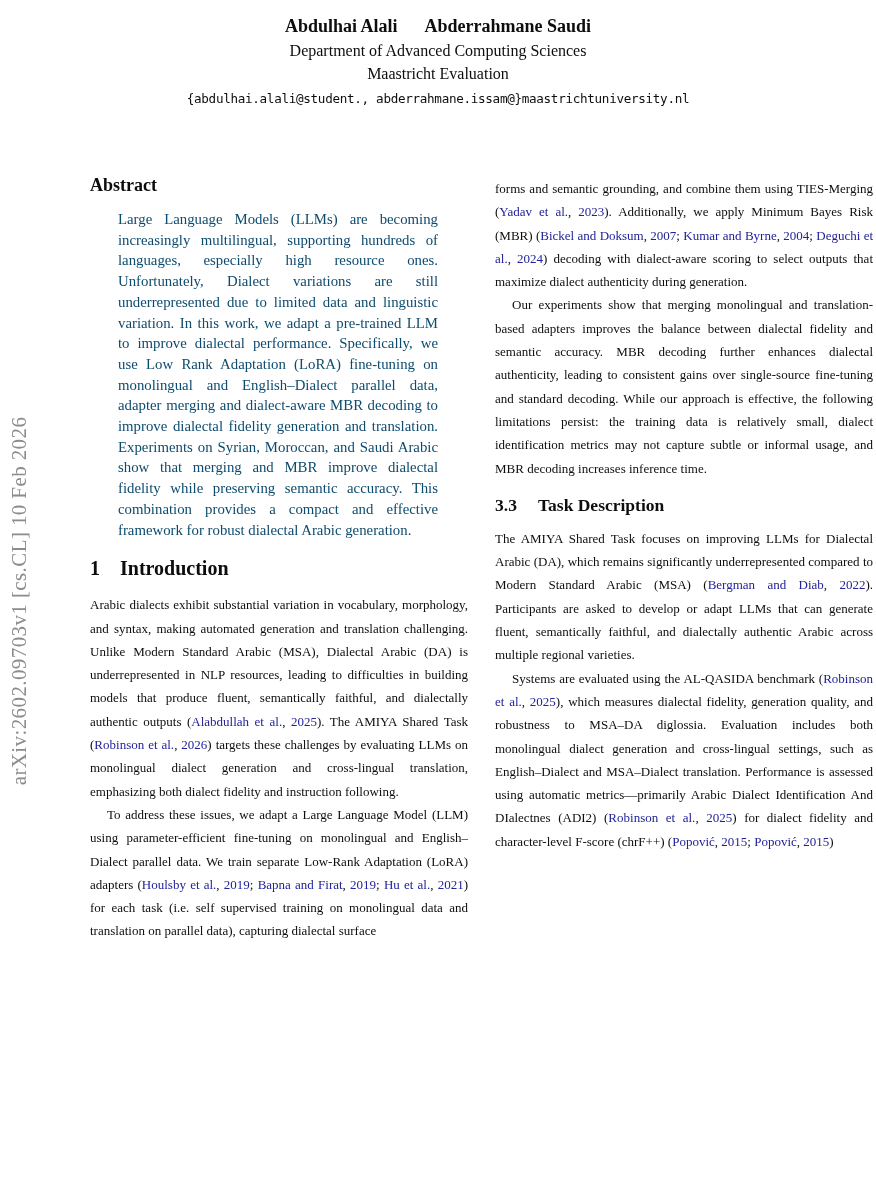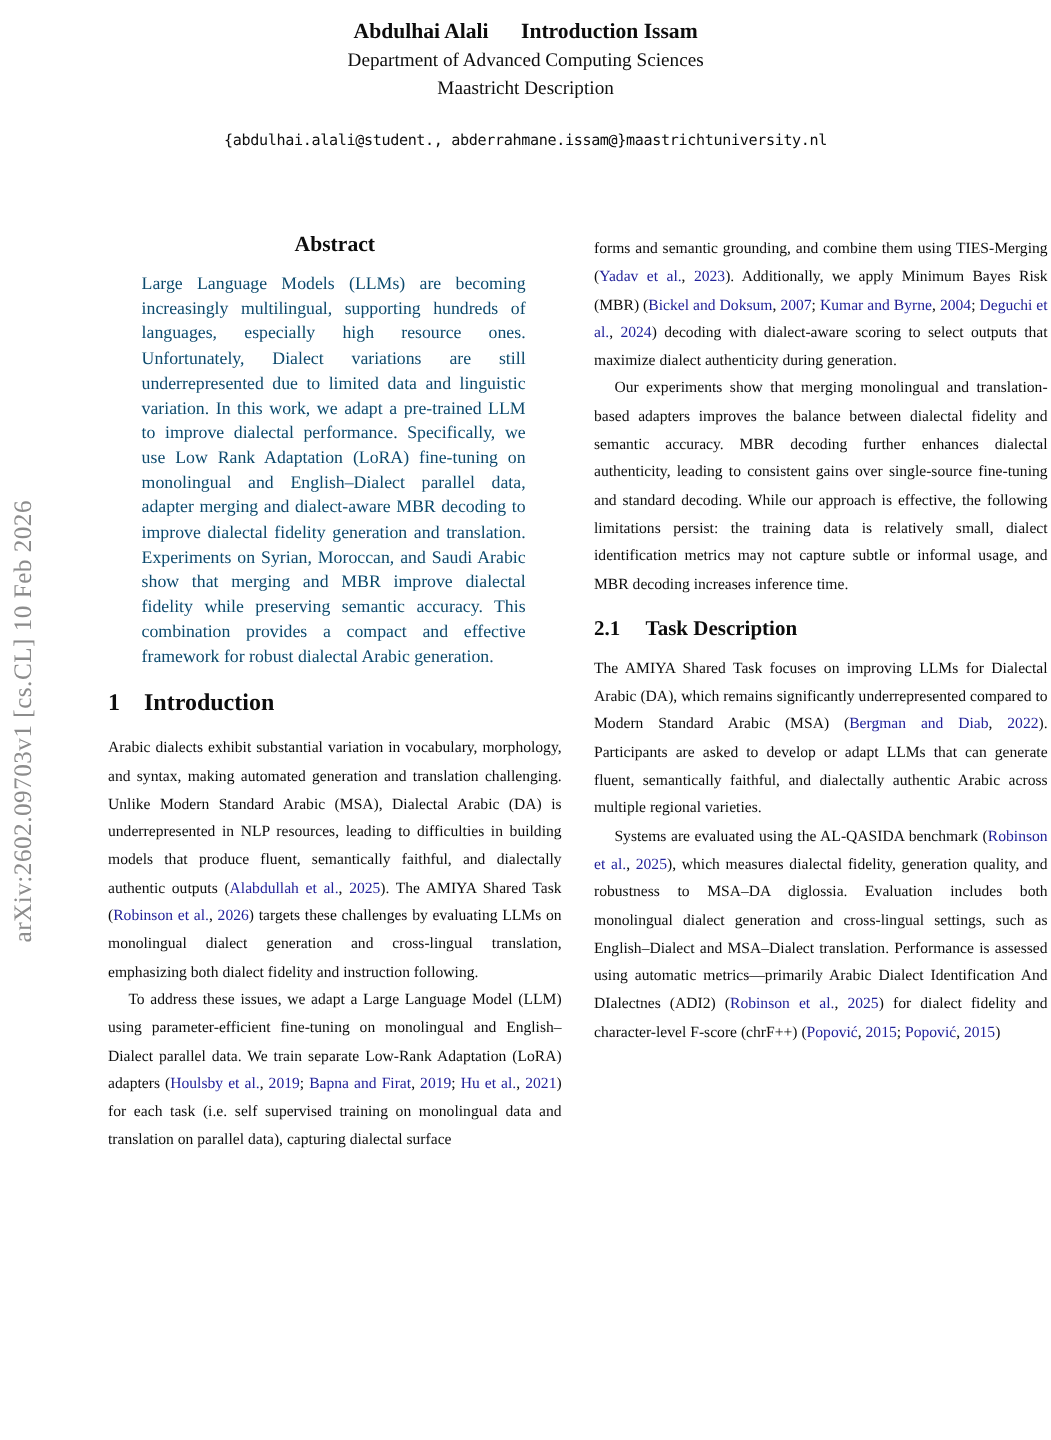--- a/index.html
+++ b/index.html
@@ -51,21 +51,21 @@
     font-weight: bold;
     line-height: 22px;
   }
   .affil {
     text-align: center;
     font-size: 16px;
     line-height: 23px;
   }
   .affil-first { margin-top: 2px; }
   .email {
-    margin-top: 24px;
+    margin-top: 6px;
     text-align: center;
     font-family: "DejaVu Sans Mono", monospace;
     font-size: 12.6px;
     letter-spacing: -0.3px;
     white-space: nowrap;
   }
 
   
   .columns {
     display: flex;
@@ -73,21 +73,21 @@
     margin: 69px 0 0 90px;
     width: 783px;
   }
   .col {
     width: 378px;
     flex: 0 0 378px;
   }
   .abstract-heading {
     font-size: 18px;
     font-weight: bold;
-    text-align: center;
+    text-align: left;
     margin: 0 0 13px 0;
   }
   .abstract-text {
     margin: 0 30px 0 28px;
     font-size: 14.8px;
     line-height: 20.7px;
     text-align: justify;
     color: #0c4a6e;
   }
   .sec {
@@ -115,24 +115,24 @@
 </head>
 <body>
 
 <div class="page">
 
   <div class="watermark">arXiv:2602.09703v1  [cs.CL]  10 Feb 2026</div>
 
   <header>
     <div class="authors">
       <span class="author">Abdulhai Alali</span>
-      <span class="author">Introduction Issam</span>
+      <span class="author">Abderrahmane Saudi</span>
     </div>
     <div class="affil affil-first">Department of Advanced Computing Sciences</div>
-    <div class="affil">Maastricht Description</div>
+    <div class="affil">Maastricht Evaluation</div>
     <div class="email">{abdulhai.alali@student., abderrahmane.issam@}maastrichtuniversity.nl</div>
   </header>
 
   <main class="columns">
 
     <section class="col">
       <h2 class="abstract-heading">Abstract</h2>
       <p class="abstract-text">Large Language Models (LLMs) are becoming increasingly multilingual, supporting hundreds of languages, especially high resource ones. Unfortunately, Dialect variations are still underrepresented due to limited data and linguistic variation. In this work, we adapt a pre-trained LLM to improve dialectal performance. Specifically, we use Low Rank Adaptation (LoRA) fine-tuning on monolingual and English–Dialect parallel data, adapter merging and dialect-aware MBR decoding to improve dialectal fidelity generation and translation. Experiments on Syrian, Moroccan, and Saudi Arabic show that merging and MBR improve dialectal fidelity while preserving semantic accuracy. This combination provides a compact and effective framework for robust dialectal Arabic generation.</p>
 
       <h3 class="sec">
@@ -140,20 +140,20 @@
       </h3>
       <p class="body"><span>Arabic dialects exhibit substantial variation in vocabulary, morphology, and syntax, making automated generation and translation challenging. Unlike Modern Standard Arabic (MSA), Dialectal Arabic (DA) is underrepresented in NLP resources, leading to difficulties in building models that produce fluent, semantically faithful, and dialectally authentic outputs (</span><span class="cite">Alabdullah et al.</span><span>, </span><span class="cite">2025</span><span>). The AMIYA Shared Task (</span><span class="cite">Robinson et al.</span><span>, </span><span class="cite">2026</span><span>) targets these challenges by evaluating LLMs on monolingual dialect generation and cross-lingual translation, emphasizing both dialect fidelity and instruction following.</span></p>
       <p class="body indent"><span>To address these issues, we adapt a Large Language Model (LLM) using parameter-efficient fine-tuning on monolingual and English–Dialect parallel data. We train separate Low-Rank Adaptation (LoRA) adapters (</span><span class="cite">Houlsby et al.</span><span>, </span><span class="cite">2019</span><span>; </span><span class="cite">Bapna and Firat</span><span>, </span><span class="cite">2019</span><span>; </span><span class="cite">Hu et al.</span><span>, </span><span class="cite">2021</span><span>) for each task (i.e. self supervised training on monolingual data and translation on parallel data), capturing dialectal surface</span></p>
     </section>
 
     <section class="col">
       <p class="body rc-first"><span>forms and semantic grounding, and combine them using TIES-Merging (</span><span class="cite">Yadav et al.</span><span>, </span><span class="cite">2023</span><span>).  Additionally, we apply Minimum Bayes Risk (MBR) (</span><span class="cite">Bickel and Doksum</span><span>, </span><span class="cite">2007</span><span>; </span><span class="cite">Kumar and Byrne</span><span>, </span><span class="cite">2004</span><span>; </span><span class="cite">Deguchi et al.</span><span>, </span><span class="cite">2024</span><span>) decoding with dialect-aware scoring to select outputs that maximize dialect authenticity during generation.</span></p>
       <p class="body indent"><span>Our experiments show that merging monolingual and translation-based adapters improves the balance between dialectal fidelity and semantic accuracy. MBR decoding further enhances dialectal authenticity, leading to consistent gains over single-source fine-tuning and standard decoding. While our approach is effective, the following limitations persist: the training data is relatively small, dialect identification metrics may not capture subtle or informal usage, and MBR decoding increases inference time.</span></p>
 
       <h4 class="subsec">
-        <span class="subsecnum">2.1</span><span>Task Description</span>
+        <span class="subsecnum">3.3</span><span>Task Description</span>
       </h4>
       <p class="body"><span>The AMIYA Shared Task focuses on improving LLMs for Dialectal Arabic (DA), which remains significantly underrepresented compared to Modern Standard Arabic (MSA) (</span><span class="cite">Bergman and Diab</span><span>, </span><span class="cite">2022</span><span>). Participants are asked to develop or adapt LLMs that can generate fluent, semantically faithful, and dialectally authentic Arabic across multiple regional varieties.</span></p>
       <p class="body indent"><span>Systems are evaluated using the AL-QASIDA benchmark (</span><span class="cite">Robinson et al.</span><span>, </span><span class="cite">2025</span><span>), which measures dialectal fidelity, generation quality, and robustness to MSA–DA diglossia.  Evaluation includes both monolingual dialect generation and cross-lingual settings, such as English–Dialect and MSA–Dialect translation. Performance is assessed using automatic metrics—primarily Arabic Dialect Identification And DIalectnes (ADI2) (</span><span class="cite">Robinson et al.</span><span>, </span><span class="cite">2025</span><span>) for dialect fidelity and character-level F-score (chrF++) (</span><span class="cite">Popović</span><span>, </span><span class="cite">2015</span><span>; </span><span class="cite">Popović</span><span>, </span><span class="cite">2015</span><span>)</span></p>
     </section>
 
   </main>
 </div>
 
 </body></html>

